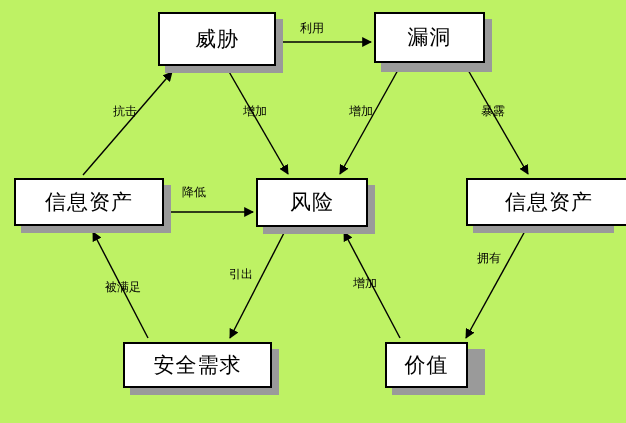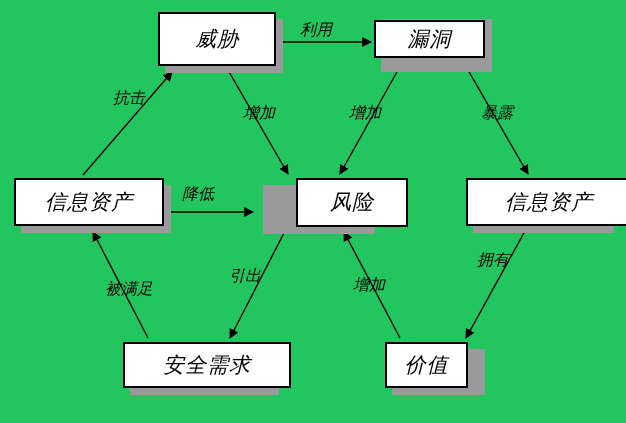--- a/index.html
+++ b/index.html
@@ -7,23 +7,22 @@
     padding: 0;
     background: #ffffff;
   }
   body {
     font-family: "DejaVu Sans", "Liberation Sans", sans-serif;
   }
   #canvas {
     position: relative;
     width: 626px;
     height: 423px;
-    background: #22c55e;
+    background: #bef264;
     overflow: hidden;
-    font-style: italic;
   }
   #edges {
     position: absolute;
     left: 0;
     top: 0;
     width: 626px;
     height: 423px;
   }
   .node {
     position: absolute;
@@ -43,21 +42,21 @@
   .node-label {
     font-size: 21px;
     line-height: 1;
     color: #000000;
     letter-spacing: 1px;
     white-space: nowrap;
     font-weight: 500;
   }
   .edge-label {
     position: absolute;
-    font-size: 16px;
+    font-size: 12px;
     color: #000000;
     white-space: nowrap;
     line-height: 1;
     z-index: 4;
     letter-spacing: 0px;
   }
 </style>
 </head>
 <body>
 
@@ -96,46 +95,46 @@
   <div class="node-shadow" style="left:21px;   top:185px; width:150px; height:48px;"></div>
   <div class="node-shadow" style="left:263px;  top:185px; width:112px; height:49px;"></div>
   <div class="node-shadow" style="left:473px;  top:185px; width:141px; height:48px;"></div>
   <div class="node-shadow" style="left:130px;  top:349px; width:149px; height:46px;"></div>
   <div class="node-shadow" style="left:392px;  top:349px; width:93px;  height:46px;"></div>
 
   <div class="node" style="left:158px; top:12px; width:118px; height:54px;">
     <span class="node-label">威胁</span>
   </div>
 
-  <div class="node" style="left:374px; top:20px; width:111px; height:38px;">
+  <div class="node" style="left:374px; top:12px; width:111px; height:51px;">
     <span class="node-label">漏洞</span>
   </div>
 
   <div class="node" style="left:14px; top:178px; width:150px; height:48px;">
     <span class="node-label">信息资产</span>
   </div>
 
-  <div class="node" style="left:256px; top:178px; width:112px; height:49px;margin-left:40px;">
+  <div class="node" style="left:256px; top:178px; width:112px; height:49px;">
     <span class="node-label">风险</span>
   </div>
 
   <div class="node" style="left:466px; top:178px; width:166px; height:48px;">
     <span class="node-label">信息资产</span>
   </div>
 
-  <div class="node" style="left:123px; top:342px; width:168px; height:46px;text-align:center;">
+  <div class="node" style="left:123px; top:342px; width:149px; height:46px;text-align:center;">
     <span class="node-label">安全需求</span>
   </div>
 
   <div class="node" style="left:385px; top:342px; width:83px; height:46px;">
     <span class="node-label">价值</span>
   </div>
 
   <div class="edge-label" style="left:300px; top:22px;">利用</div>
-  <div class="edge-label" style="left:113px; top:90px;">抗击</div>
+  <div class="edge-label" style="left:113px; top:105px;">抗击</div>
   <div class="edge-label" style="left:243px; top:105px;">增加</div>
   <div class="edge-label" style="left:349px; top:105px;">增加</div>
   <div class="edge-label" style="left:481px; top:105px;">暴露</div>
   <div class="edge-label" style="left:182px; top:186px;">降低</div>
   <div class="edge-label" style="left:105px; top:281px;">被满足</div>
   <div class="edge-label" style="left:229px; top:268px;">引出</div>
   <div class="edge-label" style="left:353px; top:277px;">增加</div>
   <div class="edge-label" style="left:477px; top:252px;">拥有</div>
 
 </div>

